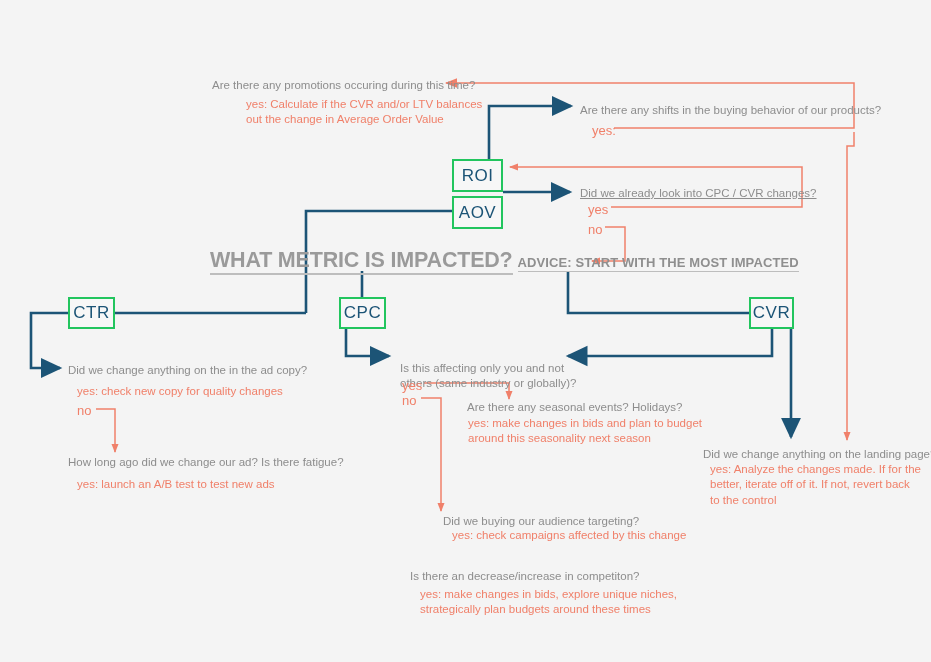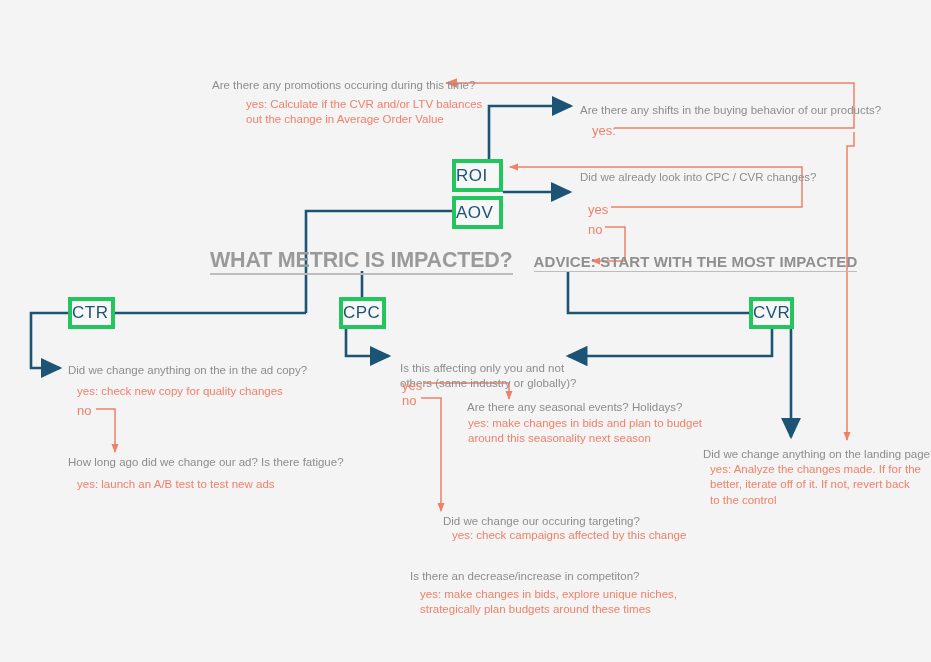--- a/index.html
+++ b/index.html
@@ -18,25 +18,25 @@
   #wires {
     position: absolute;
     left: 0;
     top: 0;
     width: 931px;
     height: 662px;
   }
   .node {
     position: absolute;
     background: #f7f7f7;
-    border: 4px solid #22c55e;
+    border: 2px solid #22c55e;
     box-sizing: border-box;
     display: flex;
     align-items: center;
-    justify-content: flex-start;
+    justify-content: center;
     color: #1c5476;
     font-size: 17px;
     letter-spacing: 0.5px;
     z-index: 3;
   }
   .txt {
     position: absolute;
     z-index: 2;
     white-space: pre;
     line-height: 1.33;
@@ -62,24 +62,24 @@
   }
   #main-title {
     color: #9a9a9a;
     font-size: 21.5px;
     font-weight: bold;
     letter-spacing: -0.2px;
     border-bottom: 2px solid #bdbdbd;
   }
   #advice {
     color: #8f8f8f;
-    font-size: 15px;
+    font-size: 13px;
     font-weight: bold;
     letter-spacing: 0.1px;
-    margin-left: 21px;
+    margin-left: 5px;
     border-bottom: 1px solid #bdbdbd;
     padding-bottom: 1px;
   }
 </style>
 </head>
 <body>
 
 <div id="canvas">
 
   <svg id="wires" viewBox="0 0 931 662">
@@ -161,41 +161,41 @@
     <span id="advice">ADVICE: START WITH THE MOST IMPACTED</span>
   </div>
 
   <div class="txt q" style="left:212px; top:78px;">Are there any promotions occuring during this time?</div>
   <div class="txt a" style="left:225px; top:97px;margin-left:21px;">yes: Calculate if the CVR and/or LTV balances
 out the change in Average Order Value</div>
 
   <div class="txt q" style="left:580px; top:103px;">Are there any shifts in the buying behavior of our products?</div>
   <div class="txt lbl" style="left:592px; top:122px;">yes:</div>
 
-  <div class="txt q" style="left:580px; top:170px;">Did we already look into CPC / CVR changes?</div>
+  <div class="txt q" style="left:580px; top:186px;text-decoration:underline;">Did we already look into CPC / CVR changes?</div>
   <div class="txt lbl" style="left:588px; top:201px;">yes</div>
   <div class="txt lbl" style="left:588px; top:221px;">no</div>
 
   <div class="txt q" style="left:68px; top:363px;">Did we change anything on the in the ad copy?</div>
   <div class="txt a" style="left:77px; top:384px;">yes: check new copy for quality changes</div>
   <div class="txt lbl" style="left:77px; top:402px;">no</div>
 
   <div class="txt a" style="left:77px; top:477px;">yes: launch an A/B test to test new ads</div>
   <div class="txt q" style="left:68px; top:455px;">How long ago did we change our ad? Is there fatigue?</div>
 
   <div class="txt q" style="left:400px; top:349px;margin-top:12px;">Is this affecting only you and not
 others (same industry or globally)?</div>
   <div class="txt lbl" style="left:402px; top:377px;">yes</div>
   <div class="txt lbl" style="left:402px; top:392px;">no</div>
 
   <div class="txt q" style="left:467px; top:400px;">Are there any seasonal events? Holidays?</div>
   <div class="txt a" style="left:468px; top:416px;">yes: make changes in bids and plan to budget
 around this seasonality next season</div>
 
-  <div class="txt q" style="left:443px; top:514px;">Did we change our occuring targeting?</div>
+  <div class="txt q" style="left:443px; top:514px;">Did we buying our audience targeting?</div>
   <div class="txt a" style="left:452px; top:528px;">yes: check campaigns affected by this change</div>
 
   <div class="txt q" style="left:410px; top:545px;margin-top:24px;">Is there an decrease/increase in competiton?</div>
   <div class="txt a" style="left:420px; top:559px;margin-top:28px;">yes: make changes in bids, explore unique niches,
 strategically plan budgets around these times</div>
 
   <div class="txt q" style="left:703px; top:447px;">Did we change anything on the landing page?</div>
   <div class="txt a" style="left:710px; top:462px;">yes: Analyze the changes made. If for the
 better, iterate off of it. If not, revert back
 to the control</div>

